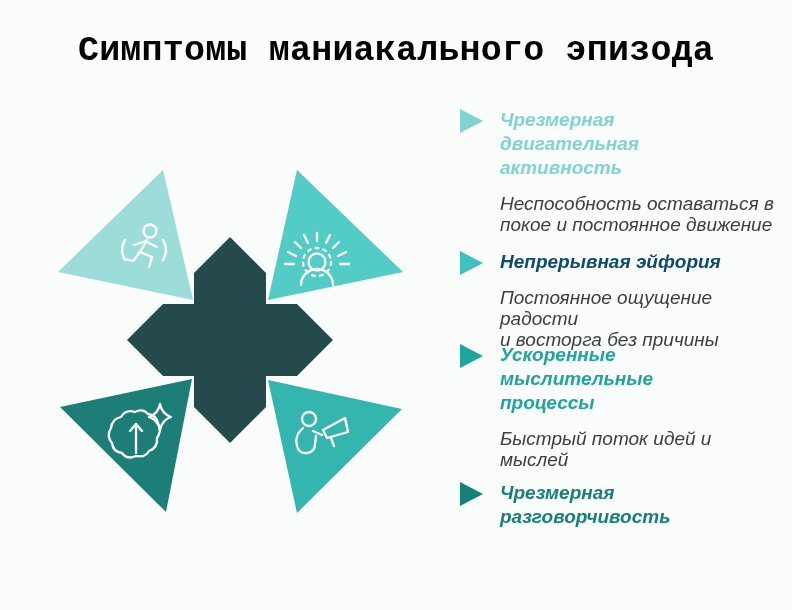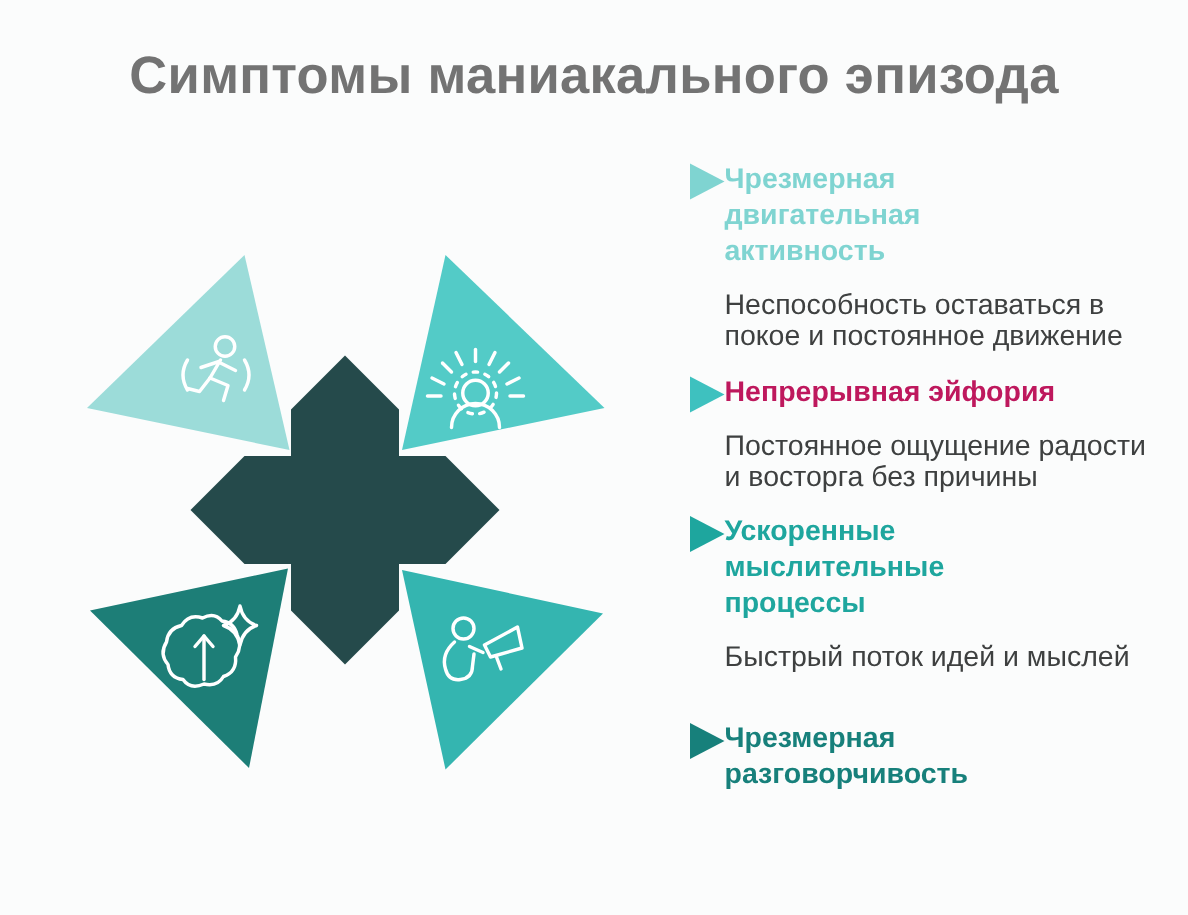--- a/index.html
+++ b/index.html
@@ -9,21 +9,21 @@
     font-family:"Liberation Sans","DejaVu Sans",sans-serif;
   }
   .stage{position:absolute;inset:0;width:792px;height:610px;}
   h1.title{
     position:absolute;top:31px;left:0;width:792px;margin:0;
     text-align:center;font-size:35px;font-weight:700;letter-spacing:.2px;
   }
   .graphic-svg{position:absolute;left:0;top:0;width:460px;height:610px;}
   .icon-stroke{fill:none;stroke:#ffffff;stroke-width:2.3;stroke-linecap:round;stroke-linejoin:round;}
   .symptom-list{position:absolute;left:0;top:0;width:792px;height:610px;}
-  .item{position:absolute;left:460px;display:flex;width:315px;}
+  .item{position:absolute;left:460px;display:flex;gap:17px;width:315px;font-style:italic;}
   .bullet{
     width:0;height:0;flex:0 0 auto;margin-top:1px;
     border-left:23px solid #000;border-top:12px solid transparent;border-bottom:12px solid transparent;
   }
   .item-text{flex:1 1 auto;}
   .item-heading{
     margin:0;font-size:19px;line-height:24px;font-weight:700;white-space:pre-line;
   }
   .item-desc{
     margin:13px 0 0 0;font-size:19px;line-height:21px;color:#3e4040;white-space:pre-line;
@@ -31,21 +31,21 @@
   .item-1{top:108px;}
   .item-2{top:250px;}
   .item-3{top:343px;}
   .item-4{top:481px;}
 </style>
 </head>
 <body>
 
 <div class="stage">
 
-  <h1 class="title" style="color: #737373;">Симптомы маниакального эпизода</h1>
+  <h1 class="title" style="color: #000000; font-family: Liberation Mono, monospace;">Симптомы маниакального эпизода</h1>
 
   <svg class="graphic-svg" viewBox="0 0 460 610">
 
     <path d="M230 237 L266 273 L266 304 L297 304 L333 340 L297 376 L266 376 L266 407 L230 443 L194 407 L194 376 L163 376 L127 340 L163 304 L194 304 L194 273 Z" style="fill: rgb(37, 74, 75);"></path>
 
     <polygon points="163,170 58,272 193,300" style="fill: rgb(156, 220, 217);"></polygon>
 
     <polygon points="297,170 403,272 268,300" style="fill: rgb(83, 203, 199);"></polygon>
 
     <polygon points="192,379 60,407 166,512" style="fill: rgb(29, 126, 119);"></polygon>
@@ -103,21 +103,21 @@
 двигательная
 активность</p>
         <p class="item-desc">Неспособность оставаться в
 покое и постоянное движение</p>
       </div>
     </div>
 
     <div class="item item-2">
       <span class="bullet" style="border-left-color: rgb(62, 193, 191);"></span>
       <div class="item-text">
-        <p class="item-heading" style="color: #be185d;">Непрерывная эйфория</p>
+        <p class="item-heading" style="color: #0c4a6e;">Непрерывная эйфория</p>
         <p class="item-desc">Постоянное ощущение радости
 и восторга без причины</p>
       </div>
     </div>
 
     <div class="item item-3">
       <span class="bullet" style="border-left-color: rgb(30, 166, 158);"></span>
       <div class="item-text">
         <p class="item-heading" style="color: rgb(30, 166, 158);">Ускоренные
 мыслительные

